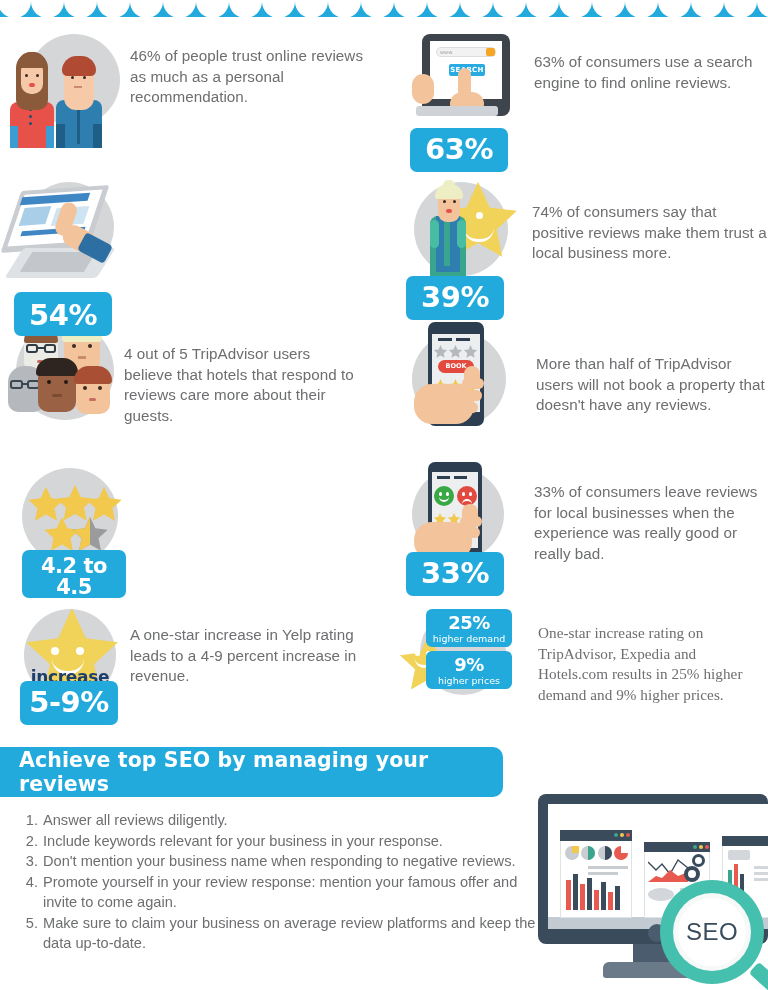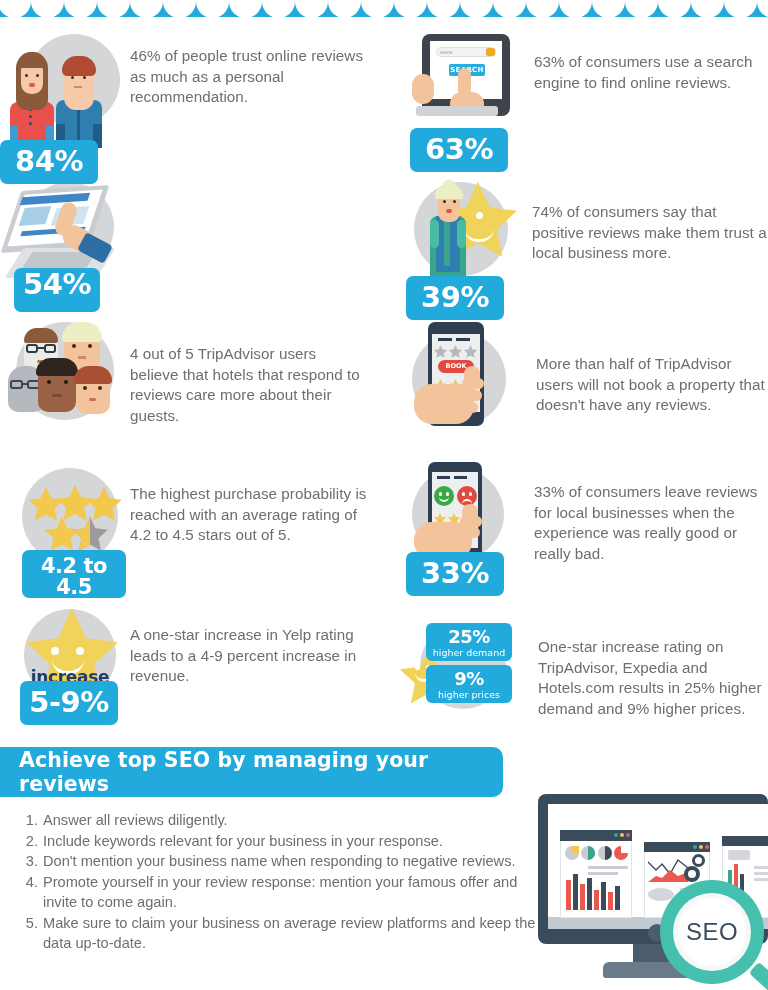--- a/index.html
+++ b/index.html
@@ -156,23 +156,20 @@
 
         <div class="abs" style="left:56px;top:70px;width:46px;height:48px;background:#2e7fb0;border-radius:8px 8px 0 0;"></div>
         <div class="abs" style="left:56px;top:94px;width:9px;height:24px;background:#1f5f87;"></div>
         <div class="abs" style="left:93px;top:94px;width:9px;height:24px;background:#1f5f87;"></div>
         <div class="abs" style="left:77px;top:70px;width:3px;height:44px;background:#1f5f87;"></div>
         <div class="abs" style="left:64px;top:30px;width:30px;height:50px;background:#f6c9a8;border-radius:14px 14px 12px 12px;"></div>
         <div class="abs" style="left:62px;top:26px;width:34px;height:20px;background:#b04a32;border-radius:16px 16px 6px 6px;"></div>
         <div class="abs" style="left:71px;top:46px;width:3px;height:3px;border-radius:50%;background:#3b2a20;"></div>
         <div class="abs" style="left:83px;top:46px;width:3px;height:3px;border-radius:50%;background:#3b2a20;"></div>
         <div class="abs" style="left:74px;top:56px;width:8px;height:2px;background:#c98b6a;"></div>
-        <div class="badge" style="left:0px;top:110px;width:98px;height:44px;padding-top:7px;">
-          <span class="big">84%</span>
-        </div>
       </div>
       <div class="txt" style="margin-left:12px;width:250px;">46% of people trust online reviews as much as a personal recommendation.</div>
     </div>
 
     <div class="stat" style="height:142px;">
       <div class="art">
         <div class="circle-bg" style="left:24px;top:2px;width:90px;height:90px;"></div>
 
         <div class="abs" style="left:12px;top:8px;width:86px;height:62px;background:#c9ccd0;
              transform:skewX(-22deg) rotate(-4deg);border-radius:3px;"></div>
@@ -188,21 +185,21 @@
              transform:skewX(-22deg) rotate(-4deg);"></div>
 
         <div class="abs" style="left:14px;top:68px;width:92px;height:30px;background:#dfe2e5;
              transform:skewX(-32deg);border-radius:3px;"></div>
         <div class="abs" style="left:26px;top:72px;width:64px;height:20px;background:#c3c7cc;
              transform:skewX(-32deg);"></div>
 
         <div class="abs" style="left:58px;top:22px;width:16px;height:34px;background:#f3c49c;border-radius:8px;transform:rotate(18deg);"></div>
         <div class="abs" style="left:62px;top:48px;width:34px;height:22px;background:#f3c49c;border-radius:11px;transform:rotate(28deg);"></div>
         <div class="abs" style="left:80px;top:58px;width:30px;height:20px;background:#2e6fa3;border-radius:4px;transform:rotate(28deg);"></div>
-        <div class="badge" style="left:14px;top:88px;width:86px;height:44px;padding-top:2px;">
+        <div class="badge" style="left:14px;top:112px;width:98px;height:44px;padding-top:9px;">
           <span class="big">54%</span>
         </div>
       </div>
     </div>
 
     <div class="stat" style="height:140px;">
       <div class="art">
         <div class="circle-bg" style="left:16px;top:0px;width:98px;height:98px;"></div>
 
         <div class="abs" style="left:24px;top:6px;width:34px;height:44px;background:#ecece7;border-radius:16px 16px 10px 10px;"></div>
@@ -228,21 +225,21 @@
         <div class="abs" style="left:47px;top:58px;width:4px;height:4px;border-radius:50%;background:#241a14;"></div>
         <div class="abs" style="left:64px;top:58px;width:4px;height:4px;border-radius:50%;background:#241a14;"></div>
         <div class="abs" style="left:52px;top:72px;width:10px;height:3px;border-radius:2px;background:#7a4a32;"></div>
 
         <div class="abs" style="left:76px;top:46px;width:34px;height:46px;background:#f3c49c;border-radius:16px 16px 10px 10px;"></div>
         <div class="abs" style="left:74px;top:44px;width:38px;height:18px;background:#a94f34;border-radius:17px 17px 4px 4px;"></div>
         <div class="abs" style="left:83px;top:64px;width:4px;height:4px;border-radius:50%;background:#3b2a20;"></div>
         <div class="abs" style="left:98px;top:64px;width:4px;height:4px;border-radius:50%;background:#3b2a20;"></div>
         <div class="abs" style="left:89px;top:76px;width:7px;height:3px;border-radius:2px;background:#c76b61;"></div>
       </div>
-      <div class="txt" style="margin-left:12px;width:236px;padding-top:22px;">4 out of 5 TripAdvisor users believe that hotels that respond to reviews care more about their guests.</div>
+      <div class="txt" style="margin-left:6px;width:236px;padding-top:22px;">4 out of 5 TripAdvisor users believe that hotels that respond to reviews care more about their guests.</div>
     </div>
 
     <div class="stat" style="height:145px;">
       <div class="art">
         <div class="circle-bg" style="left:22px;top:6px;width:96px;height:96px;"></div>
         <div class="abs" style="left:26px;top:22px;">
           <svg width="40" height="40" viewBox="0 0 24 24">
                 <polygon points="12,1.6 15.2,8.6 22.6,9.5 17.1,14.6 18.6,22 12,18.3 5.4,22 6.9,14.6 1.4,9.5 8.8,8.6" fill="#f2c94c"></polygon>
               </svg>
         </div>
@@ -265,21 +262,20 @@
           <svg width="40" height="40" viewBox="0 0 24 24">
             <polygon points="12,1.6 15.2,8.6 22.6,9.5 17.1,14.6 18.6,22 12,18.3 5.4,22 6.9,14.6 1.4,9.5 8.8,8.6" fill="#9b9b9b"></polygon>
             <polygon points="12,1.6 12,18.3 5.4,22 6.9,14.6 1.4,9.5 8.8,8.6" fill="#f2c94c"></polygon>
           </svg>
         </div>
         <div class="badge" style="left:22px;top:88px;width:104px;height:48px;padding-top:6px;">
           <span class="big sm">4.2 to 4.5</span>
           <span class="sub">stars</span>
         </div>
       </div>
-      <div class="txt" style="margin-left:12px;width:250px;padding-top:22px;">The highest purchase probability is reached with an average rating of 4.2 to 4.5 stars out of 5.</div>
     </div>
 
     <div class="stat" style="height:120px;">
       <div class="art">
         <div class="circle-bg" style="left:24px;top:2px;width:92px;height:92px;"></div>
         <div class="abs" style="left:20px;top:-6px;">
           <svg width="104" height="104" viewBox="0 0 24 24">
                 <polygon points="12,1.6 15.2,8.6 22.6,9.5 17.1,14.6 18.6,22 12,18.3 5.4,22 6.9,14.6 1.4,9.5 8.8,8.6" fill="#f2d35a"></polygon>
               </svg>
         </div>
@@ -427,41 +423,41 @@
         <div class="abs" style="left:62px;top:42px;width:16px;height:20px;background:#f3c49c;border-radius:8px;"></div>
         <div class="abs" style="left:60px;top:54px;width:22px;height:11px;background:#f3c49c;border-radius:6px;"></div>
         <div class="abs" style="left:60px;top:65px;width:20px;height:11px;background:#f3c49c;border-radius:6px;"></div>
         <div class="badge" style="left:6px;top:90px;width:98px;height:44px;padding-top:7px;">
           <span class="big">33%</span>
         </div>
       </div>
       <div class="txt" style="margin-left:16px;width:246px;padding-top:20px;">33% of consumers leave reviews for local businesses when the experience was really good or really bad.</div>
     </div>
 
-    <div class="stat" style="height:120px;margin-top:14px;">
+    <div class="stat" style="height:120px;">
       <div class="art wide">
         <div class="circle-bg" style="left:20px;top:2px;width:86px;height:86px;"></div>
         <div class="abs" style="left:-4px;top:22px;">
           <svg width="66" height="66" viewBox="0 0 24 24">
                 <polygon points="12,1.6 15.2,8.6 22.6,9.5 17.1,14.6 18.6,22 12,18.3 5.4,22 6.9,14.6 1.4,9.5 8.8,8.6" fill="#f2d35a"></polygon>
               </svg>
         </div>
         <div class="abs" style="left:15px;top:44px;width:5px;height:5px;border-radius:50%;background:#fff;"></div>
         <div class="abs" style="left:26px;top:44px;width:5px;height:5px;border-radius:50%;background:#fff;"></div>
         <div class="abs" style="left:15px;top:52px;width:18px;height:9px;border-bottom:3px solid #fff;border-radius:0 0 10px 10px;"></div>
         <div class="badge" style="left:26px;top:2px;width:86px;height:38px;padding-top:5px;border-radius:6px;">
           <span class="big" style="font-size:18px;">25%</span>
           <span class="sub" style="font-size:9.5px;font-weight:normal;">higher demand</span>
         </div>
         <div class="badge" style="left:26px;top:44px;width:86px;height:38px;padding-top:5px;border-radius:6px;">
           <span class="big" style="font-size:18px;">9%</span>
           <span class="sub" style="font-size:9.5px;font-weight:normal;">higher prices</span>
         </div>
       </div>
-      <div class="txt" style="margin-left:8px;width:238px;padding-top:-2px;">One-star increase rating on TripAdvisor, Expedia and Hotels.com results in 25% higher demand and 9% higher prices.</div>
+      <div class="txt" style="margin-left:8px;width:238px;padding-top:-2px;font-family:Liberation Serif, serif;">One-star increase rating on TripAdvisor, Expedia and Hotels.com results in 25% higher demand and 9% higher prices.</div>
     </div>
 
   </div>
   </div>
 
   <div class="seo-banner">
     <h2>Achieve top SEO by managing your reviews</h2>
   </div>
 
   <div class="seo-list" id="seo-list">

